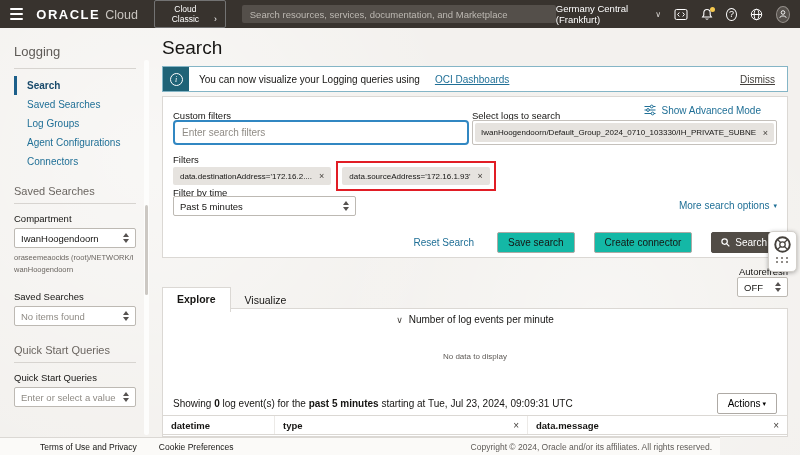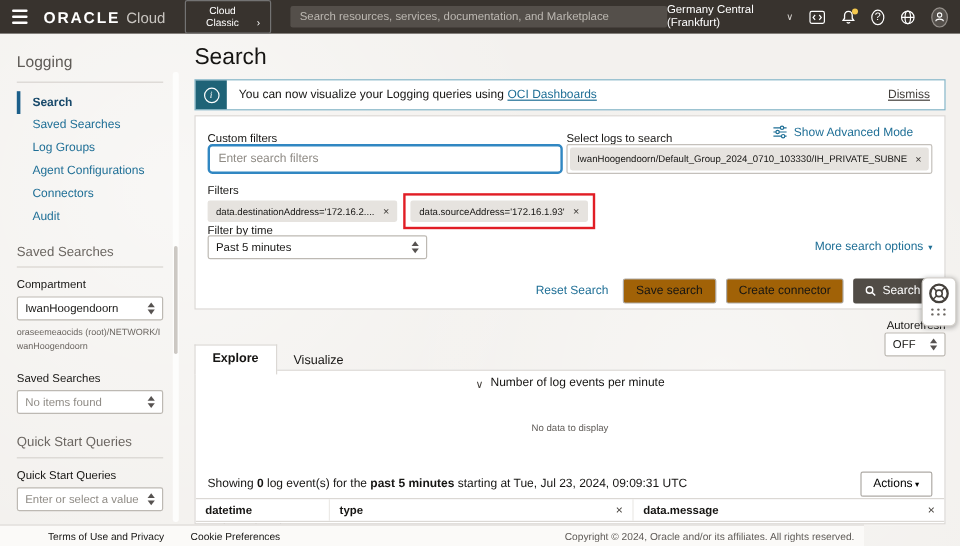--- a/index.html
+++ b/index.html
@@ -57,21 +57,21 @@
   .stepper .dn{border-top:4px solid #565250;}
   .helper{font-size:7.5px;color:#6b6661;line-height:1.55;margin-top:4px;word-break:break-all;}
   
   .page-title{position:absolute;left:162px;top:37px;font-size:19px;color:#161513;}
   .banner{position:absolute;left:162px;top:66px;width:626px;height:26px;background:#fff;
     border:1px solid #84b5c6;box-sizing:border-box;display:flex;align-items:center;}
   .banner-strip{width:26px;align-self:stretch;background:#1f6377;display:flex;align-items:center;justify-content:center;}
   .info-circle{width:11px;height:11px;border:1px solid #fff;border-radius:50%;color:#fff;font-size:8px;
     display:flex;align-items:center;justify-content:center;font-family:"Liberation Serif",serif;font-style:italic;}
   .banner-text{font-size:10px;margin-left:10px;}
-  .banner-link{color:#1f6f96;text-decoration:underline;margin-left:3px;font-size:10px;}
+  .banner-link{color:#1f6f96;text-decoration:underline;margin-left:15px;font-size:10px;}
   .banner-dismiss{margin-left:auto;margin-right:12px;font-size:10px;color:#44403c;text-decoration:underline;}
   .filter-card{position:absolute;left:162px;top:96px;width:626px;height:162px;background:#fff;
     border:1px solid #dbd8d4;box-sizing:border-box;}
   .adv{position:absolute;right:26px;top:7px;display:flex;align-items:center;gap:5px;font-size:10px;color:#1f6f96;cursor:pointer;}
   .cf-label{position:absolute;left:10px;top:13px;font-size:9.5px;}
   .cf-input{position:absolute;left:10px;top:23px;width:296px;height:25px;border:2px solid #3187c2;border-radius:4px;
     font-size:10px;padding:0 7px;box-sizing:border-box;color:#161513;font-family:inherit;outline:none;}
   .cf-input::placeholder{color:#8f8b85;}
   .logs-label{position:absolute;left:309px;top:13px;font-size:9.5px;}
   .logs-box{position:absolute;left:309px;right:10px;top:23px;height:25px;border:1px solid #c4c0bb;
@@ -82,23 +82,23 @@
   .chip-x{color:#44403c;font-size:9px;margin-left:7px;cursor:pointer;flex:none;}
   .filters-label{position:absolute;left:10px;top:57px;font-size:9.5px;}
   .chips{position:absolute;left:10px;top:64px;display:flex;align-items:center;}
   .chip{background:#e6e3df;border-radius:2px;padding:4px 7px;font-size:8px;color:#161513;
     display:flex;align-items:center;white-space:nowrap;}
   .red-wrap{border:2px solid #e11d25;padding:4px;margin-left:5px;display:flex;}
   .time-label{position:absolute;left:10px;top:90px;font-size:9.5px;}
   .time-select{position:absolute;left:10px;top:99px;width:183px;}
   .more{position:absolute;right:10px;top:103px;font-size:10px;color:#1f6f96;display:flex;gap:4px;align-items:center;cursor:pointer;}
   .caret{font-size:7px;}
-  .btn-row{position:absolute;right:10px;top:135px;display:flex;align-items:center;gap:8px;}
+  .btn-row{position:absolute;right:10px;top:135px;display:flex;align-items:center;gap:19px;}
   .link-btn{font-size:10px;color:#1f6f96;margin-right:4px;cursor:pointer;}
-  .btn{font-size:10px;color:#161513;background:#a16207;border:1px solid #aeaaa5;border-radius:2px;
+  .btn{font-size:10px;color:#161513;background:#14b8a6;border:1px solid #aeaaa5;border-radius:2px;
     padding:4px 10px;font-family:inherit;cursor:pointer;}
   .btn-dark{background:#514c46;color:#fff;border:1px solid #514c46;display:flex;gap:5px;align-items:center;padding:4px 9px;}
   .widget{position:absolute;left:768px;top:231px;width:29px;height:41px;background:#fff;border:1px solid #d3d0cb;
     border-radius:5px;box-shadow:0 1px 4px rgba(0,0,0,.3);display:flex;flex-direction:column;align-items:center;
     padding-top:2px;box-sizing:border-box;z-index:6;cursor:pointer;}
   .dots{display:grid;grid-template-columns:repeat(3,3px);gap:2px 2px;margin-top:2px;}
   .dots i{width:2px;height:2px;background:#6b6661;border-radius:50%;}
   .ar-label{position:absolute;right:12px;top:266px;font-size:9.5px;color:#161513;}
   .ar-select{position:absolute;left:737px;top:277px;width:51px;}
   .tabs{position:absolute;left:162px;top:287px;display:flex;align-items:flex-end;}
@@ -197,23 +197,20 @@
       </li>
     <li>
         <a>Log Groups</a>
       </li>
     <li>
         <a>Agent Configurations</a>
       </li>
     <li>
         <a>Connectors</a>
       </li>
-    <li>
-        <a>Audit</a>
-      </li>
   </ul>
   <div class="side-section">Saved Searches</div>
   <hr class="side-hr">
   <div class="fld-label">Compartment</div>
   <div class="select">
     <span class="val">IwanHoogendoorn</span>
     <span class="stepper">
         <i class="up"></i>
         <i class="dn"></i>
       </span>

